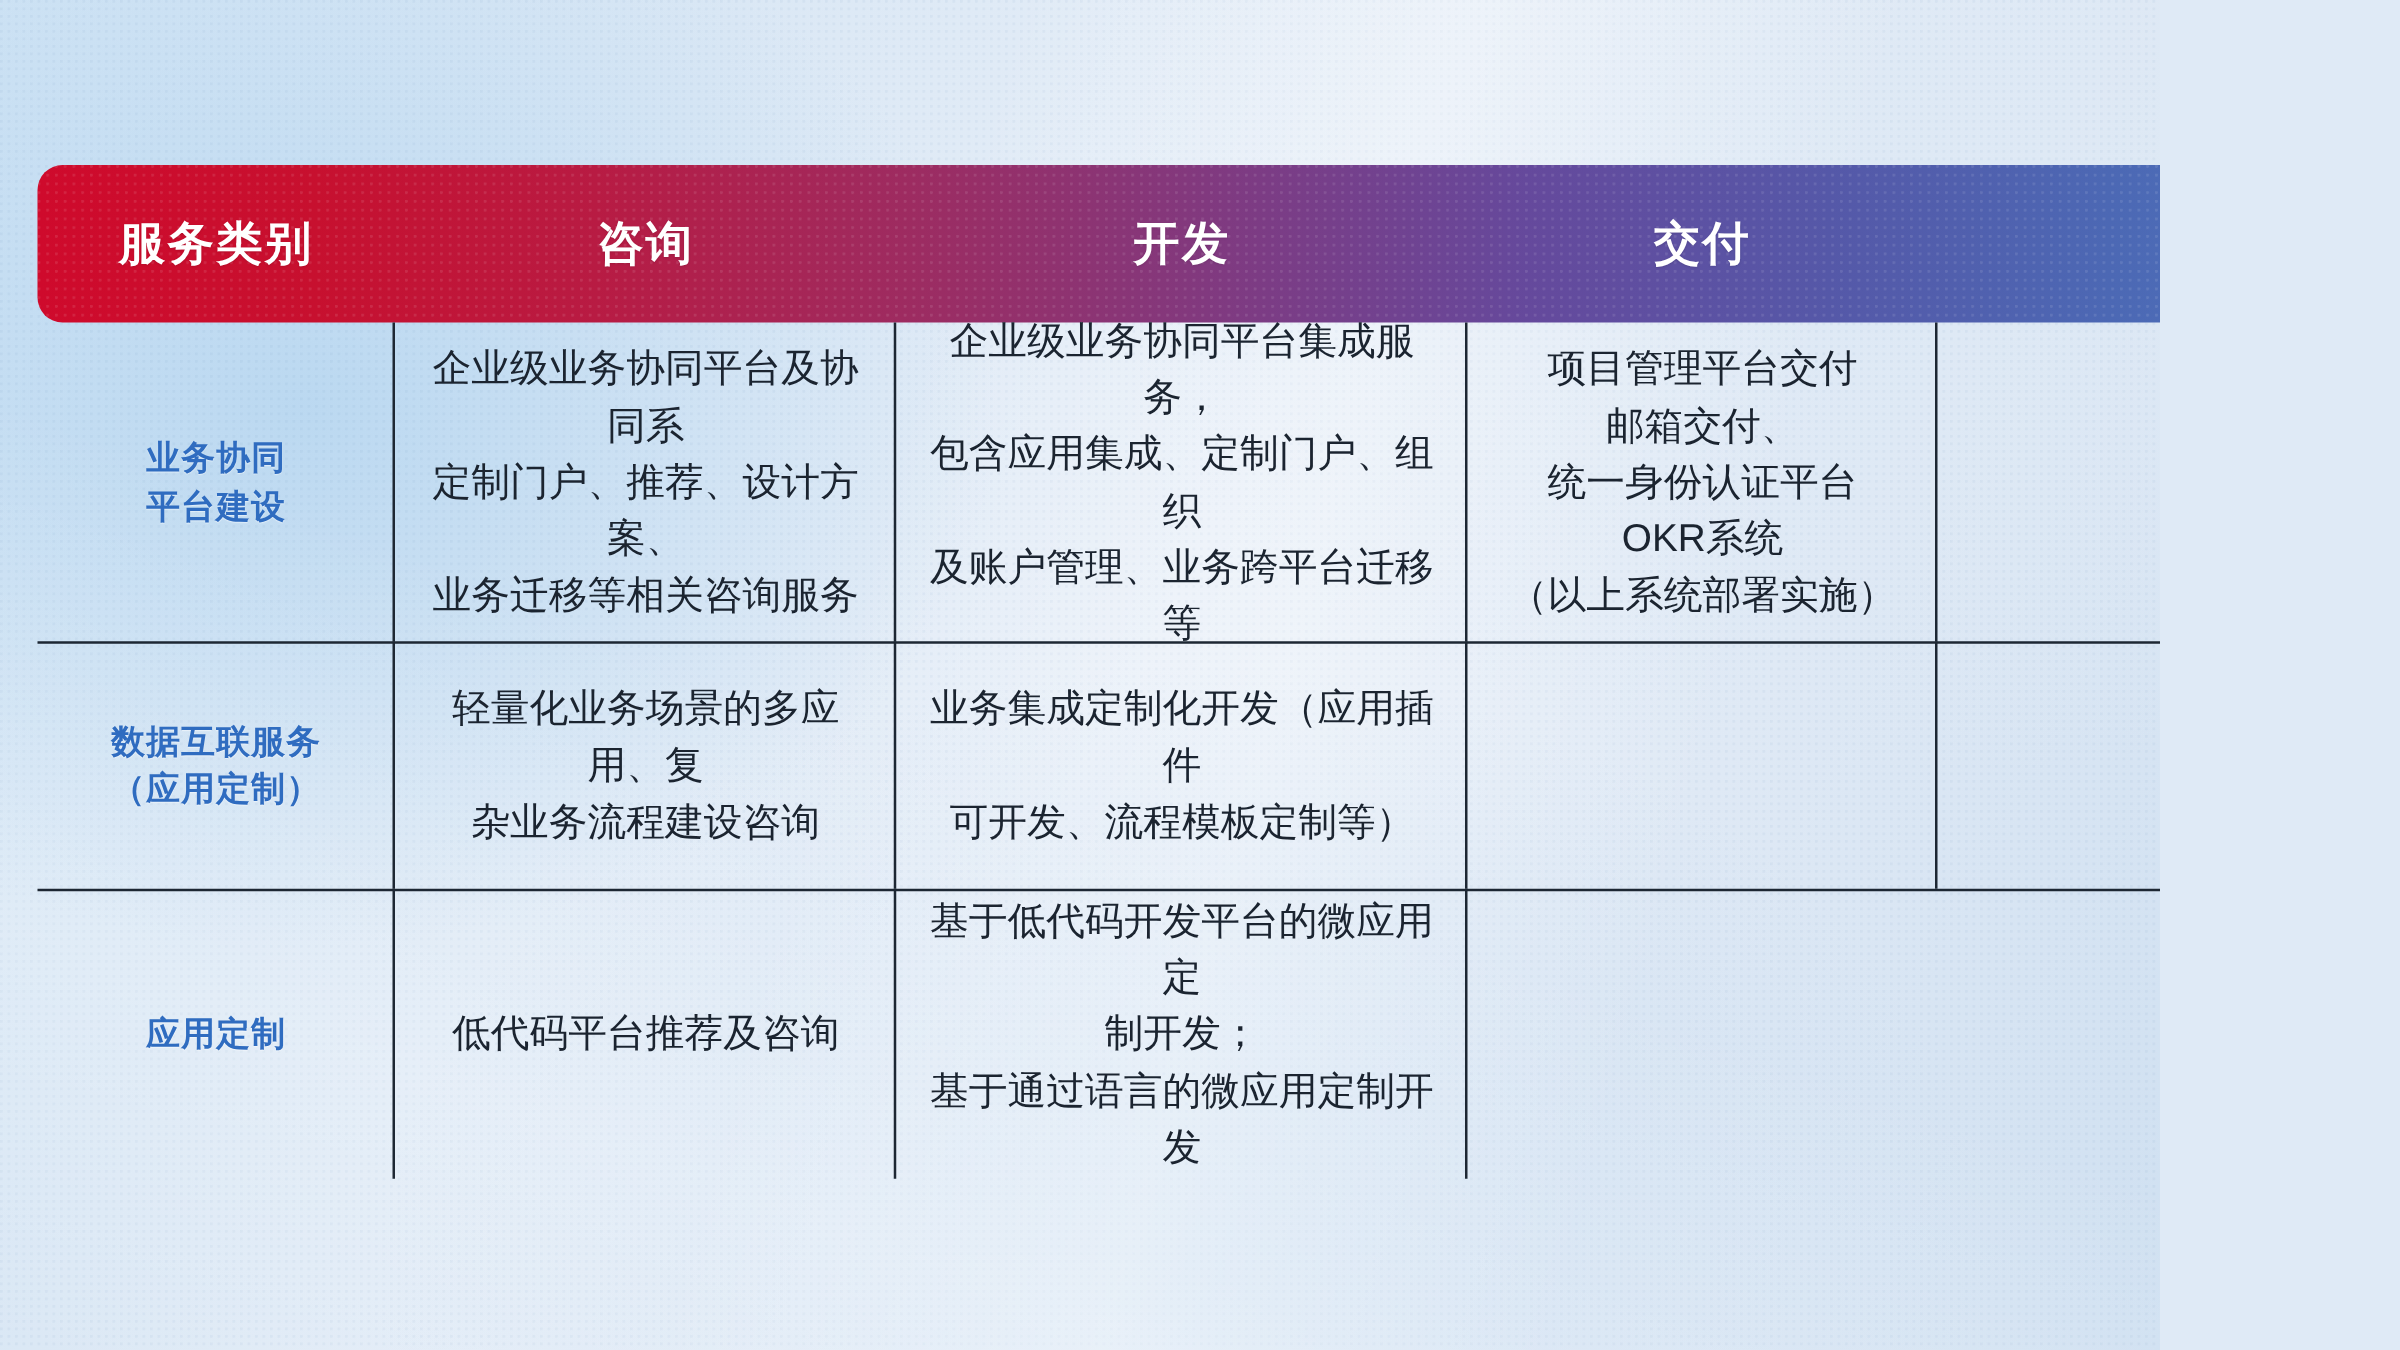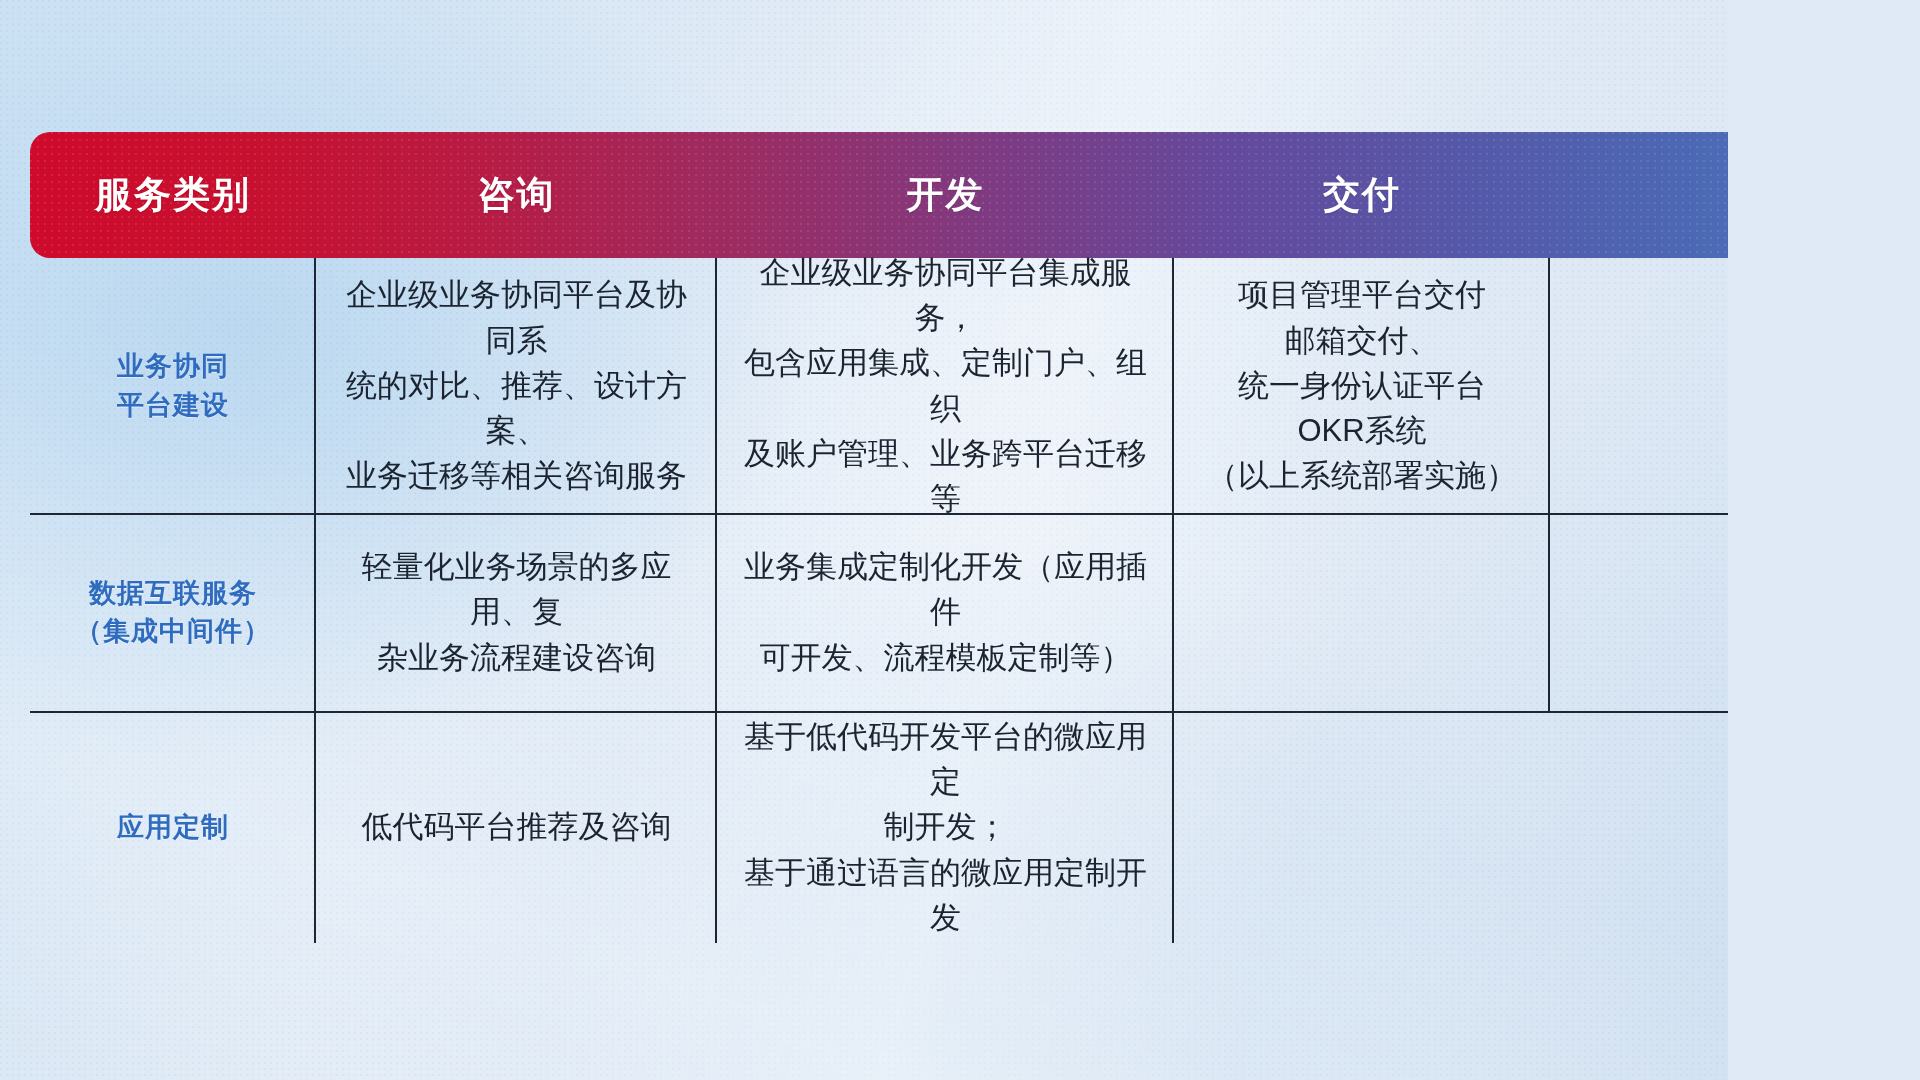--- a/index.html
+++ b/index.html
@@ -173,35 +173,35 @@
       <div class="header-cell c2">开发</div>
       <div class="header-cell c3">交付</div>
     </div>
 
     <div class="body-wrap">
 
       <div class="body-row r1">
         <div class="cell label c0 divider">业务协同
 平台建设</div>
         <div class="cell c1 divider">企业级业务协同平台及协同系
-统的对比、推荐、设计方案、
+定制门户、推荐、设计方案、
 业务迁移等相关咨询服务</div>
         <div class="cell c2 divider">企业级业务协同平台集成服务，
 包含应用集成、定制门户、组织
 及账户管理、业务跨平台迁移等</div>
         <div class="cell c3 divider">项目管理平台交付
 邮箱交付、
 统一身份认证平台
 OKR系统
 （以上系统部署实施）</div>
       </div>
 
       <div class="body-row r2">
         <div class="cell label c0 divider">数据互联服务
-（集成中间件）</div>
+（应用定制）</div>
         <div class="cell c1 divider">轻量化业务场景的多应用、复
 杂业务流程建设咨询</div>
         <div class="cell c2 divider">业务集成定制化开发（应用插件
 可开发、流程模板定制等）</div>
         <div class="cell c3 divider"></div>
         <div class="cell c4"></div>
       </div>
 
       <div class="body-row r3">
         <div class="cell label c0 divider">应用定制</div>

